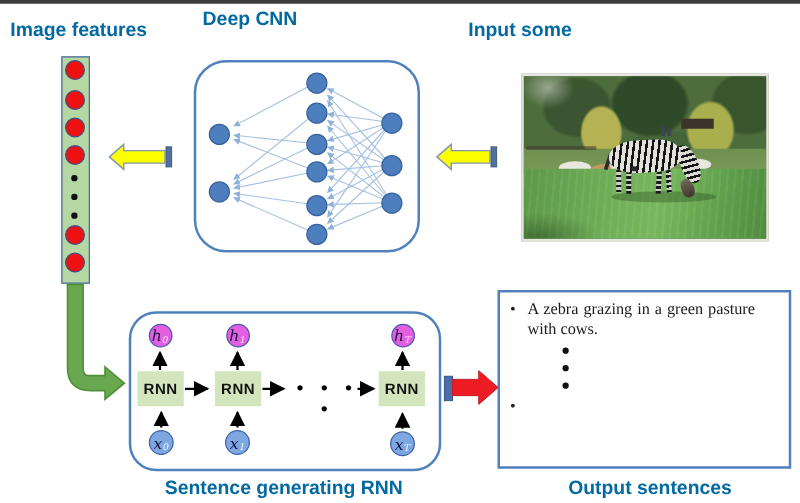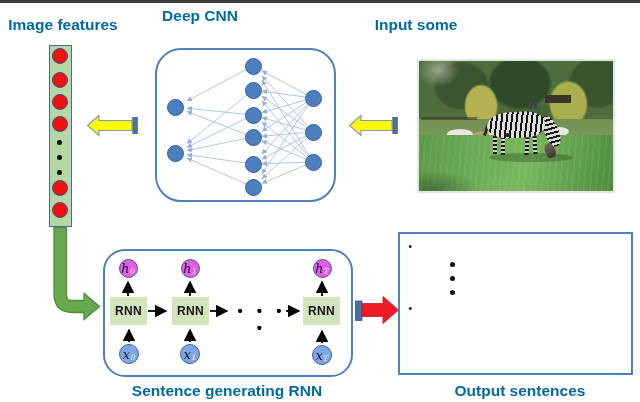--- a/index.html
+++ b/index.html
@@ -223,20 +223,21 @@
   <div class="xcirc" style="left:312px;top:345px;">
     <span class="mbase">x</span>
       <span class="msub">T</span>
   </div>
 
   <div class="abs ellipsis" style="left:234px;top:302px;width:56px;">• • • •</div>
 
   <div class="abs out-box">
     <div class="bullet-row">
       <div class="bullet-marker">•</div>
+      <div class="bullet-text">A zebra grazing in a green pasture with cows.</div>
     </div>
     <div class="vdots">
       <div class="vdot"></div>
       <div class="vdot"></div>
       <div class="vdot"></div>
     </div>
     <div class="bullet-row">
       <div class="bullet-marker">•</div>
     </div>
   </div>

